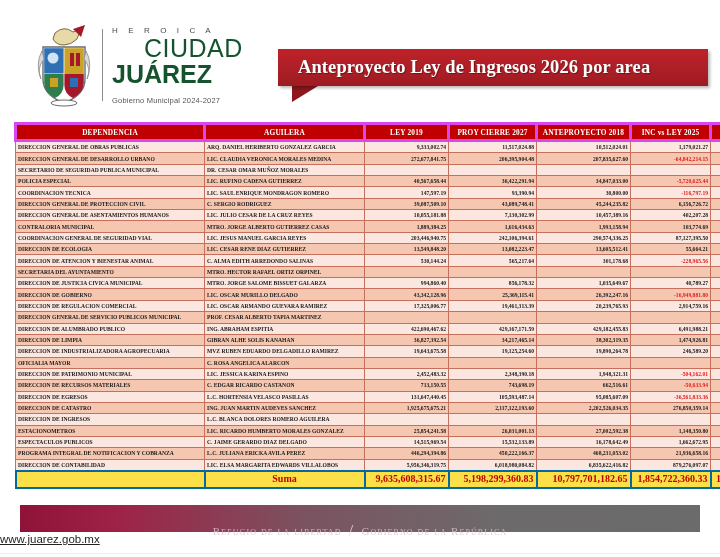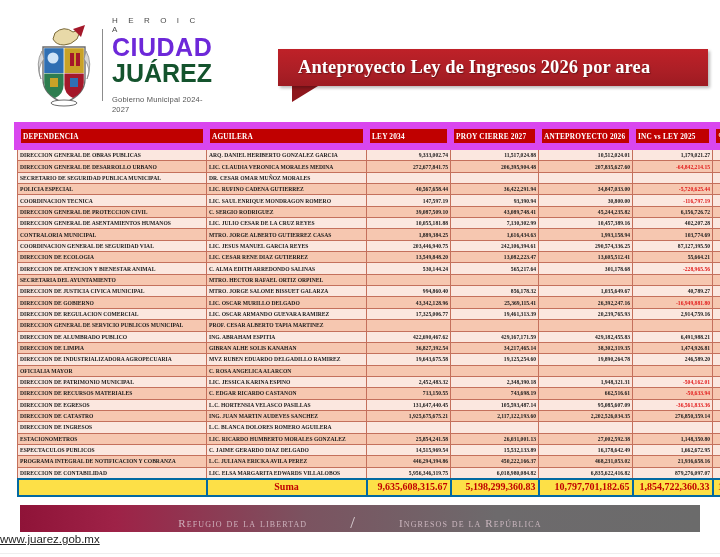--- a/index.html
+++ b/index.html
@@ -35,22 +35,23 @@
     flex:1 1 auto;display:flex;flex-direction:column;justify-content:center;
     padding-top:2px;
   }
   #logo-heroica{
     font-family:"Liberation Sans", sans-serif;
     font-size:8px;letter-spacing:4.1px;color:#4a4a4a;margin-bottom:1px;
     line-height:9px;
   }
   #logo-ciudad{
     font-family:"Liberation Sans", sans-serif;
-    font-size:25px;line-height:25px;letter-spacing:0.5px;color:#6d28d9;
-    font-weight:700;
+    font-size:25px;line-height:25px;letter-spacing:0.5px;color:#14532d;
+    font-weight:400;
+    margin-left:32px;
   }
   #logo-juarez{
     font-family:"Liberation Sans", sans-serif;
     font-size:25px;line-height:26px;letter-spacing:0px;color:#14532d;
     font-weight:bold;
   }
   #logo-gob{
     font-family:"Liberation Sans", sans-serif;
     font-size:7.5px;line-height:10px;letter-spacing:0.2px;color:#555;
     margin-top:9px;
@@ -81,22 +82,22 @@
     position:absolute;left:14px;top:122px;width:692px;height:370px;
   }
   table{
     border-collapse:collapse;width:692px;
     table-layout:fixed;
     font-family:"Liberation Serif", serif;
   }
   thead th{
     background:#c00000;color:#ffffff;
     font-size:7.3px;font-weight:bold;letter-spacing:.2px;
-    text-align:left;height:14px;padding:0 2px;
-    border:7px solid #d946ef;
+    text-align:center;height:14px;padding:0 2px;
+    border:3px solid #d946ef;
   }
   tbody td{
     border:1px solid #c4705c;
     font-size:5.6px;
     height:10.35px;
     padding:0 2px;
     line-height:10px;
     color:#1a1a1a;
     overflow:hidden;white-space:nowrap;
   }
@@ -121,26 +122,25 @@
   col.c-proy{width:88px;}
   col.c-ante{width:94px;}
   col.c-inc{width:ml;width:80px;}
   col.c-pct{width:33px;}
   
   #footer-bar{
     position:absolute;left:20px;top:505px;width:680px;height:27px;
     background:linear-gradient(90deg,#8f1338 0%,#9e2247 14%,#7b5360 42%,#6d6a6c 70%,#6b6b6b 100%);
   }
   #footer-text{
-    position:absolute;left:0;top:4px;width:680px;height:27px;
+    position:absolute;left:0;top:12px;width:680px;height:27px;
     display:flex;align-items:center;justify-content:center;
     color:#d9c3cc;font-family:"Liberation Serif", serif;
     font-size:11px;letter-spacing:1.1px;font-variant:small-caps;
     opacity:.85;
-    gap:36px;
   }
   #footer-sep{margin:0 7px;font-size:17px;color:#e7dfe2;font-variant:normal;}
   #footer-url{
     position:absolute;left:0;top:533px;width:636px;
     text-align:left;font-family:"Liberation Sans", sans-serif;
     font-size:11.5px;color:#222;text-decoration:underline;
   }
   #bottomline{
     position:absolute;left:0;top:553px;width:720px;height:4px;background:#fff;
     border-top:1px solid #eee;
@@ -205,23 +205,23 @@
         <col class="c-ley">
         <col class="c-proy">
         <col class="c-ante">
         <col class="c-inc">
         <col class="c-pct">
     </colgroup>
     <thead>
       <tr>
         <th>DEPENDENCIA</th>
         <th>AGUILERA</th>
-        <th>LEY 2034</th>
+        <th>LEY 2019</th>
         <th>PROY CIERRE 2027</th>
-        <th>ANTEPROYECTO 2026</th>
+        <th>ANTEPROYECTO 2018</th>
         <th>INC vs LEY 2025</th>
         <th>%</th>
       </tr>
     </thead>
     <tbody id="tbody">
         <tr class="odd">
           <td class="dep">DIRECCION GENERAL  DE OBRAS PUBLICAS</td>
           <td class="tit">ARQ. DANIEL HERIBERTO GONZALEZ GARCIA</td>
           <td class="num">9,333,002.74</td>
           <td class="num">11,517,024.88</td>
@@ -491,17 +491,17 @@
           <td>112%</td>
         </tr>
       </tbody>
   </table>
 </div>
 
 <div id="footer-bar">
   <div id="footer-text">
     <span>Refugio de la libertad</span>
     <span id="footer-sep">/</span>
-    <span>Ingresos de la República</span>
+    <span>Gobierno de la República</span>
   </div>
 </div>
 <div id="footer-url">www.juarez.gob.mx</div>
 <div id="bottomline"></div>
 
 </body></html>

